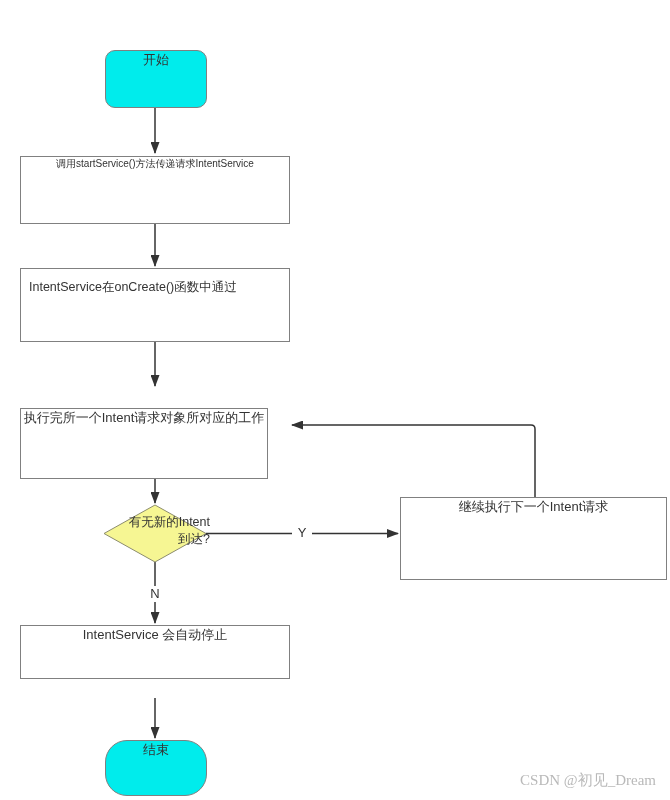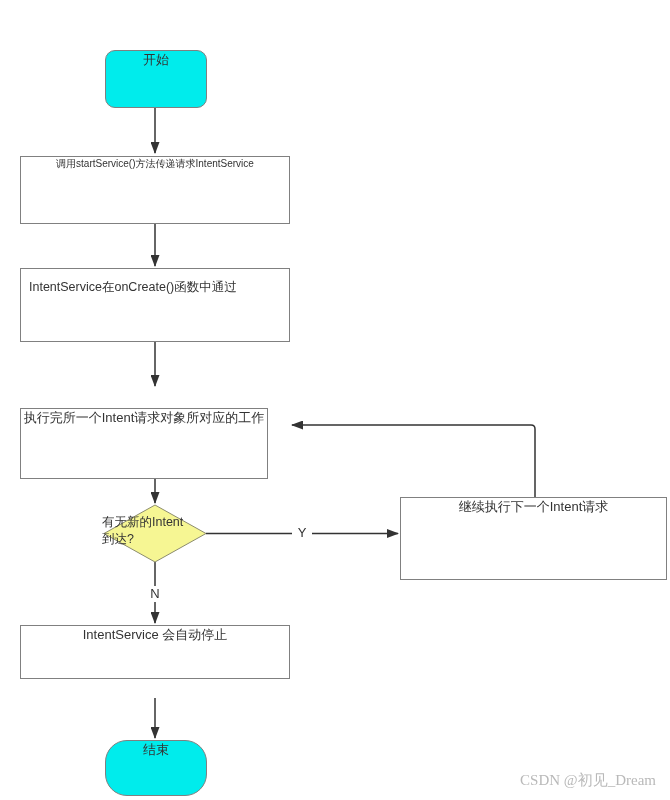--- a/index.html
+++ b/index.html
@@ -49,21 +49,21 @@
     padding: 9px 2px 0 8px; font-size: 12.5px; line-height: 18.5px;
     white-space: nowrap; overflow: hidden;
   }
   #n-execute  { left: 20px;  top: 408px; width: 248px; height: 71px; }
   #n-continue { left: 400px; top: 497px; width: 267px; height: 83px; }
   #n-stop     { left: 20px;  top: 625px; width: 270px; height: 54px; }
   #n-end      { left: 105px; top: 740px; width: 102px; height: 56px; border-radius: 22px; }
   .decision-label {
     position: absolute;
     left: 102px; top: 514px; width: 108px;
-    text-align: left;
+    text-align: right;
     font-size: 12.5px;
     line-height: 17px;
     color: var(--text_color, #333);
   }
   .edge-label {
     position: absolute;
     width: 20px;
     text-align: center;
     background: #ffffff;
     color: var(--text_color, #333);

